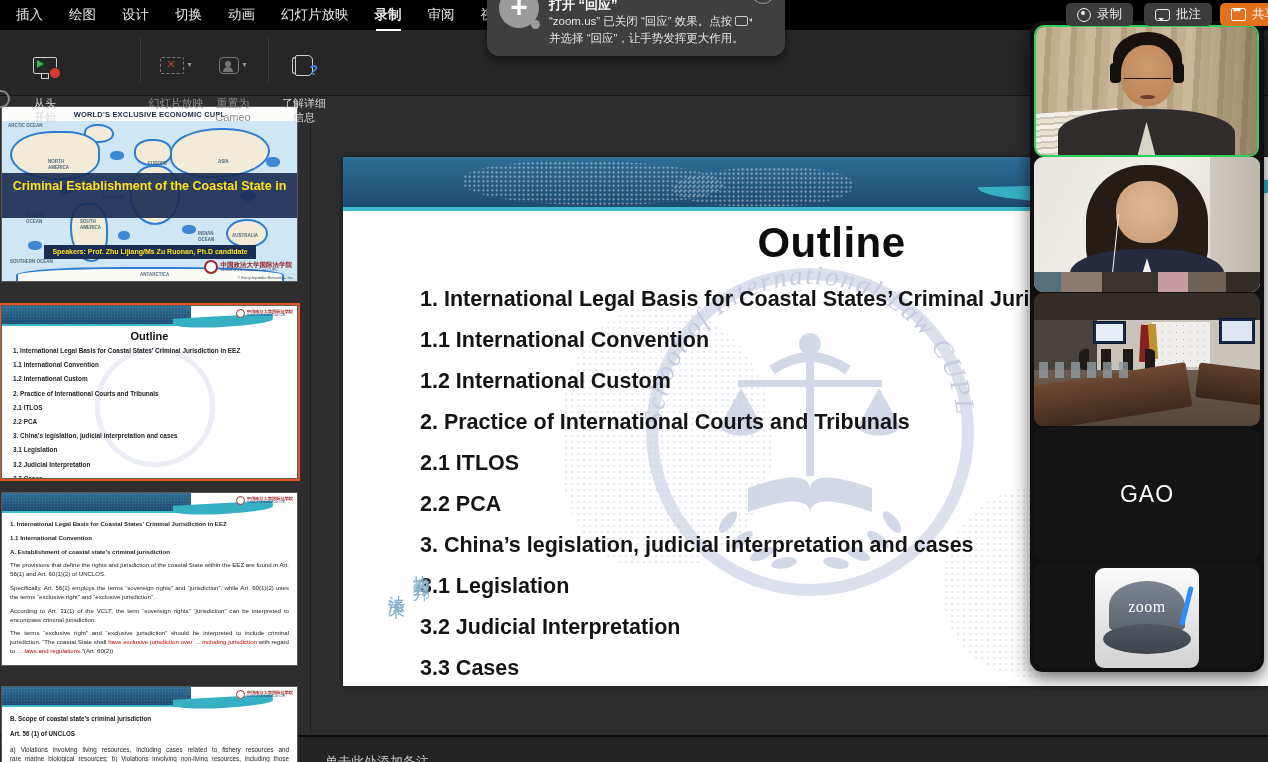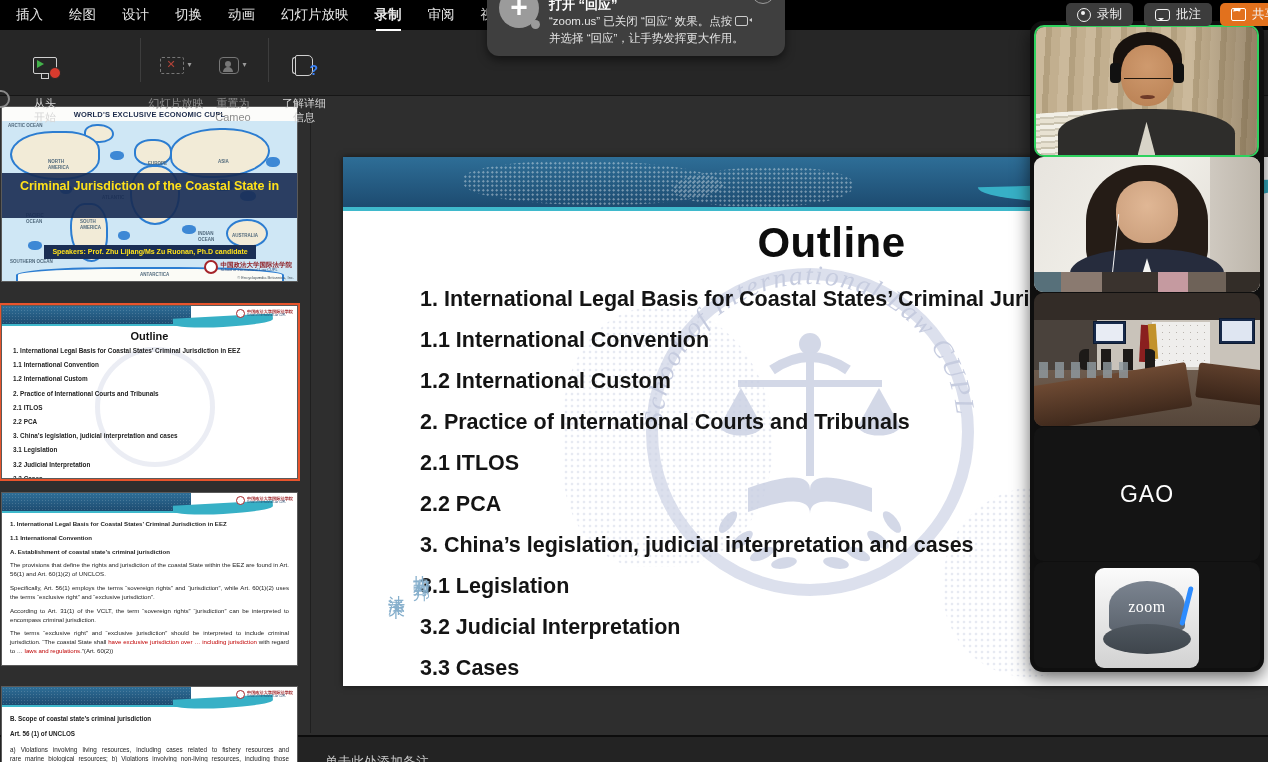--- a/index.html
+++ b/index.html
@@ -276,21 +276,21 @@
         <span class="map-label" style="left: 78px; top: 98px;">SOUTH
 AMERICA</span>
         <span class="map-label" style="left: 100px; top: 74px;">ATLANTIC</span>
         <span class="map-label" style="left: 196px; top: 110px;">INDIAN
 OCEAN</span>
         <span class="map-label" style="left: 230px; top: 112px;">AUSTRALIA</span>
         <span class="map-label" style="left: 8px; top: 138px;">SOUTHERN OCEAN</span>
         <span class="map-label" style="left: 138px; top: 151px;">ANTARCTICA</span>
       </div>
     <div class="s1-title">
-      <div>Criminal Jurisdiction of the Coastal State in</div>
+      <div>Criminal Establishment of the Coastal State in</div>
     </div>
     <div class="s1-speakers">Speakers: Prof. Zhu Lijiang/Ms Zu Ruonan, Ph.D candidate</div>
     <div class="s1-logo">
       <span class="seal"></span>
       <span>
         <div class="s1-logo-cn">中国政法大学国际法学院</div>
         <div class="s1-logo-en">School of International Law CUPL</div>
       </span>
     </div>
     <div class="s1-credit">© Encyclopædia Britannica, Inc.</div>

